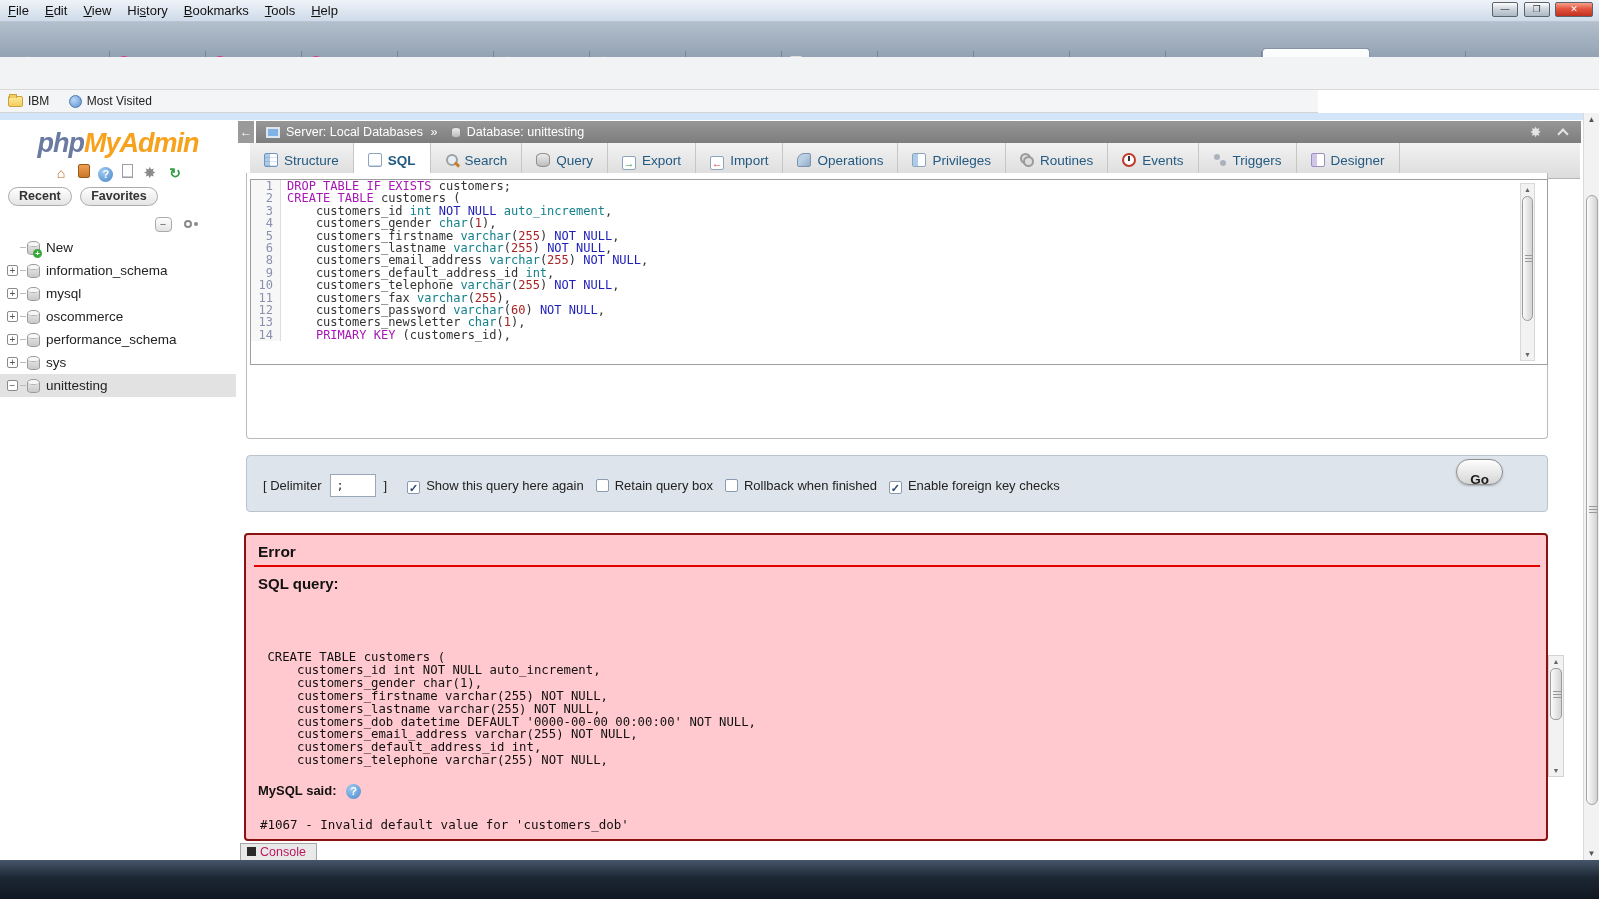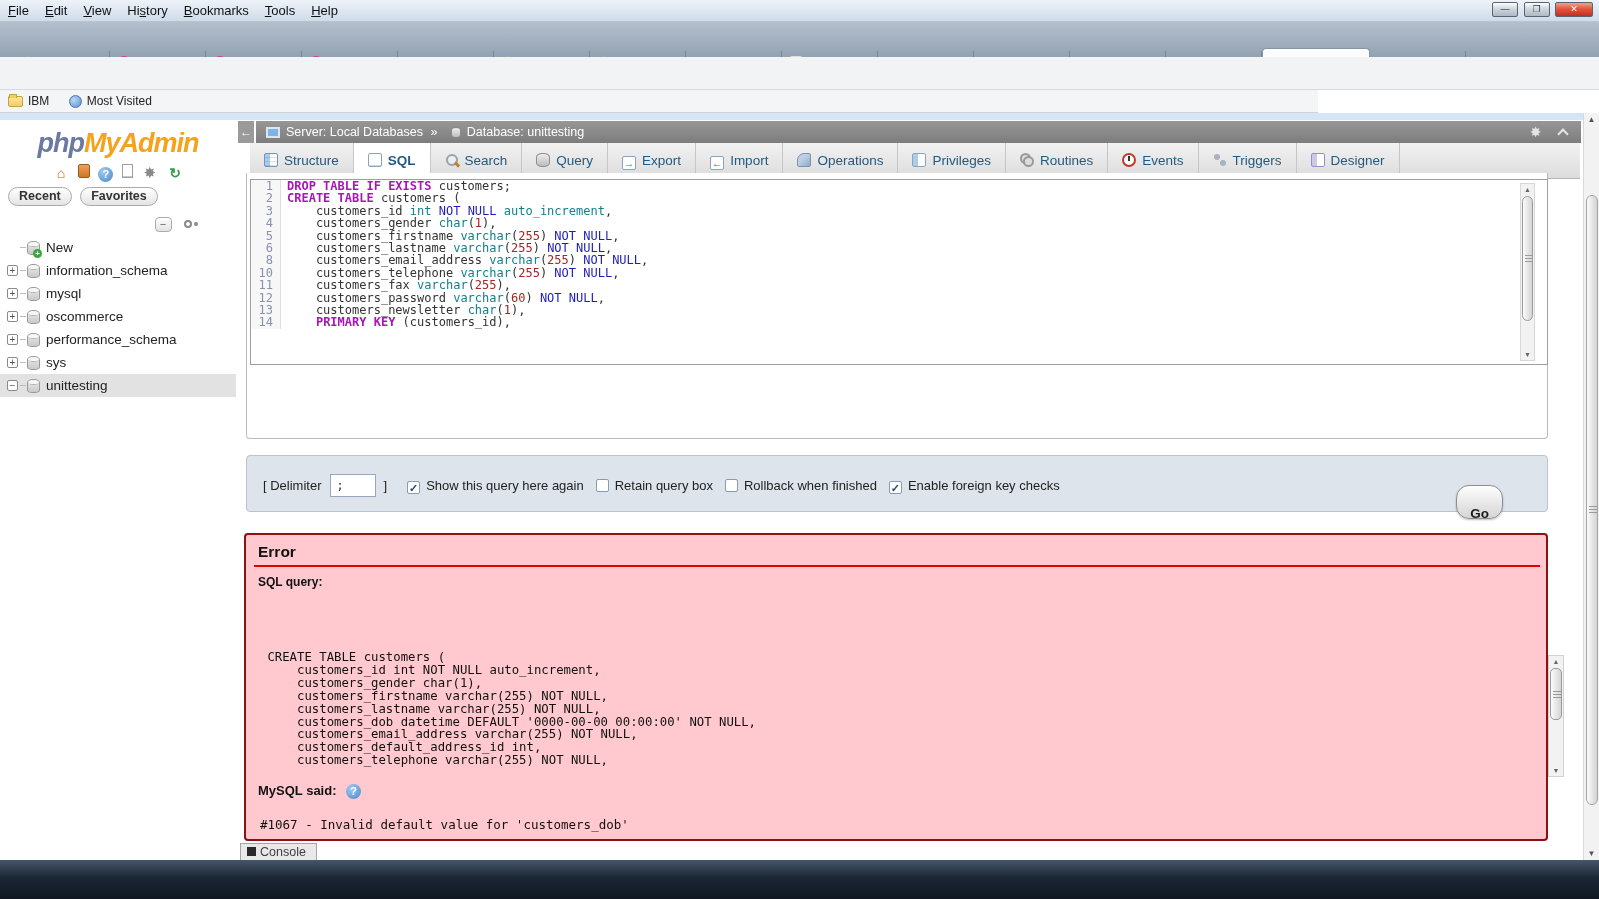--- a/index.html
+++ b/index.html
@@ -123,55 +123,55 @@
   .tic-events::before { content:""; position:absolute; left:4px; top:1px; width:2px; height:5px; background:#333; }
   .tic-triggers::before,.tic-triggers::after { content:""; position:absolute; width:6px; height:6px; background:#aab3bd; border-radius:50%; }
   .tic-triggers::before { left:1px; top:1px; } .tic-triggers::after { right:1px; bottom:1px; }
   .tic-designer { border:1px solid #9a8fc0; background:linear-gradient(90deg,#cfc6e8 45%,#fff 45%); }
 
   
   #sqlbox { left:246px; top:60px; width:1302px; height:266px; background:#fff; border:1px solid #bbb; border-top:none; border-radius:0 0 4px 4px; }
   #editor { left:250px; top:66px; width:1298px; height:186px; border:1px solid #9e9e9e; background:#fff; overflow:hidden; font-family:"DejaVu Sans Mono",monospace; font-size:12px; line-height:12.4px; }
   .cmline { white-space:pre; height:12.4px; }
   .ln { display:inline-block; width:30px; text-align:right; padding-right:7px; color:#8a90ad; background:#f7f7f7; border-right:1px solid #ddd; margin-right:6px; }
-  .t-kw { color:#a717b5;font-weight:bold; } .t-ty { color:#13818b; } .t-at { color:#1d1db8; }
+  .t-kw { color:#a717b5; } .t-ty { color:#13818b; } .t-at { color:#1d1db8; }
   .t-nm { color:#aa2222; } .t-st { color:#aa2222; } .t-pl { color:#333; }
   #cm-scroll { left:1520px; top:70px; width:15px; height:178px; background:#f2f2f2; border:1px solid #d8d8d8; font-size:7px; color:#666; text-align:center; }
   #cm-thumb { position:absolute; left:1px; top:12px; width:11px; height:125px; background:linear-gradient(90deg,#fbfbfb,#d4d4d4); border:1px solid #9a9a9a; border-radius:6px; }
   #cm-thumb::after { content:""; position:absolute; left:2px; top:58px; width:7px; height:1px; background:#999; box-shadow:0 3px 0 #999,0 6px 0 #999; }
   .sb-up { position:absolute; top:2px; left:0; width:100%; }
   .sb-dn { position:absolute; bottom:2px; left:0; width:100%; }
 
   
   .pill { display:inline-block; height:26px; line-height:24px; padding:0 17px; border:1px solid #8e8e8e; border-radius:13px; background:linear-gradient(#fefefe,#d5d5d5); box-shadow:0 1px 2px rgba(0,0,0,.25); font-size:13.5px; font-weight:bold; color:#1a1a1a; }
   #btnrow { left:278px; top:262px; display:flex; gap:28px; }
   #bindrow { left:268px; top:298px; font-size:13px; color:#333; }
   .chkbox { display:inline-block; width:13px; height:13px; border:1px solid #8a9ab0; background:#fff; border-radius:2px; vertical-align:-2px; margin-right:6px; color:#2d4a77; font-size:11px; line-height:12px; text-align:center; font-weight:bold; }
 
   
   #optbox { left:246px; top:342px; width:1302px; height:57px; background:#dde4eb; border:1px solid #b9c4cf; border-radius:4px; font-size:13px; color:#222; }
   #optrow { position:absolute; left:16px; top:18px; display:flex; align-items:center; gap:8px; }
   #delim-input { width:46px; height:23px; background:#fff; border:1px solid #98a8b8; font-family:"DejaVu Sans Mono",monospace; font-size:12px; padding:3px 0 0 6px; color:#333; }
   .optchk { margin-left:12px; white-space:nowrap; }
-  #go-btn { position:absolute; right:44px; top:29px; height:26px; line-height:24px; padding:16px 13px; }
+  #go-btn { position:absolute; right:44px; top:3px; height:26px; line-height:24px; padding:8px 13px; }
 
   
   #errbox { left:244px; top:420px; width:1304px; height:308px; background:#ffc9cf; border:2px solid #8c1111; border-radius:4px; color:#111; }
   #err-title { position:absolute; left:12px; top:8px; font-size:15.5px; font-weight:bold; }
   #err-hr { position:absolute; left:8px; top:30px; width:1286px; height:2px; background:#e00000; }
-  #err-sqllabel { position:absolute; left:12px; top:40px; font-size:12px; font-weight:bold; }
+  #err-sqllabel { position:absolute; left:12px; top:40px; font-size:15px; font-weight:bold; }
   #errcode { position:absolute; left:14px; top:116px; width:1280px; font-family:"DejaVu Sans Mono",monospace; font-size:12.3px; line-height:12.9px; white-space:pre; }
   #err-scroll { position:absolute; left:1302px; top:120px; width:16px; height:122px; background:#f2f2f2; border:1px solid #d2d2d2; font-size:7px; color:#666; text-align:center; }
   #err-thumb { position:absolute; left:1px; top:12px; width:12px; height:52px; background:linear-gradient(90deg,#fbfbfb,#d4d4d4); border:1px solid #9a9a9a; border-radius:5px; }
   #err-thumb::after { content:""; position:absolute; left:2px; top:22px; width:8px; height:1px; background:#999; box-shadow:0 3px 0 #999,0 6px 0 #999; }
   #err-mysqlsaid { position:absolute; left:12px; top:248px; font-size:13px; font-weight:bold; }
   #err-msg { position:absolute; left:14px; top:282px; font-family:"DejaVu Sans Mono",monospace; font-size:12.5px; }
 
   
-  #consolebar { left:240px; top:730px; height:17px; background:#e9e9e9; border:1px solid #a5a5a5; border-bottom:none; font-size:12.5px; color:#404040; padding:0 10px 0 6px; line-height:16px; }
+  #consolebar { left:240px; top:730px; height:17px; background:#e9e9e9; border:1px solid #a5a5a5; border-bottom:none; font-size:12.5px; color:#be185d; padding:0 10px 0 6px; line-height:16px; }
   .sq { display:inline-block; width:9px; height:9px; background:#2a2a2a; margin-right:4px; }
 
   
   #pagescroll { left:1583px; top:0; width:16px; height:747px; background:#f2f2f2; border-left:1px solid #d9d9d9; font-size:8px; color:#555; text-align:center; }
   #pg-thumb { position:absolute; left:2px; top:82px; width:12px; height:610px; background:linear-gradient(90deg,#fcfcfc,#d2d2d2); border:1px solid #a5a5a5; border-radius:6px; }
   #pg-thumb::after { content:""; position:absolute; left:2px; top:310px; width:8px; height:1px; background:#999; box-shadow:0 3px 0 #999,0 6px 0 #999; }
 
   
   #taskbar { left:0; top:860px; width:1599px; height:39px; background:linear-gradient(#46566a,#1c2734 45%,#101721); }
 </style>
@@ -308,20 +308,21 @@
     </div>
   </div>
   <div id="editor" class="abs">
       <div class="cmline"><span class="ln">1</span><span class="t-kw">DROP TABLE IF EXISTS</span><span class="t-pl"> customers;</span></div>
       <div class="cmline"><span class="ln">2</span><span class="t-kw">CREATE TABLE</span><span class="t-pl"> customers (</span></div>
       <div class="cmline"><span class="ln">3</span><span class="t-pl">    customers_id </span><span class="t-ty">int</span><span class="t-at"> NOT NULL</span><span class="t-ty"> auto_increment</span><span class="t-pl">,</span></div>
       <div class="cmline"><span class="ln">4</span><span class="t-pl">    customers_gender </span><span class="t-ty">char</span><span class="t-pl">(</span><span class="t-nm">1</span><span class="t-pl">),</span></div>
       <div class="cmline"><span class="ln">5</span><span class="t-pl">    customers_firstname </span><span class="t-ty">varchar</span><span class="t-pl">(</span><span class="t-nm">255</span><span class="t-pl">) </span><span class="t-at">NOT NULL</span><span class="t-pl">,</span></div>
       <div class="cmline"><span class="ln">6</span><span class="t-pl">    customers_lastname </span><span class="t-ty">varchar</span><span class="t-pl">(</span><span class="t-nm">255</span><span class="t-pl">) </span><span class="t-at">NOT NULL</span><span class="t-pl">,</span></div>
       <div class="cmline"><span class="ln">8</span><span class="t-pl">    customers_email_address </span><span class="t-ty">varchar</span><span class="t-pl">(</span><span class="t-nm">255</span><span class="t-pl">) </span><span class="t-at">NOT NULL</span><span class="t-pl">,</span></div>
+      <div class="cmline"><span class="ln">9</span><span class="t-pl">    customers_default_address_id </span><span class="t-ty">int</span><span class="t-pl">,</span></div>
       <div class="cmline"><span class="ln">10</span><span class="t-pl">    customers_telephone </span><span class="t-ty">varchar</span><span class="t-pl">(</span><span class="t-nm">255</span><span class="t-pl">) </span><span class="t-at">NOT NULL</span><span class="t-pl">,</span></div>
       <div class="cmline"><span class="ln">11</span><span class="t-pl">    customers_fax </span><span class="t-ty">varchar</span><span class="t-pl">(</span><span class="t-nm">255</span><span class="t-pl">),</span></div>
       <div class="cmline"><span class="ln">12</span><span class="t-pl">    customers_password </span><span class="t-ty">varchar</span><span class="t-pl">(</span><span class="t-nm">60</span><span class="t-pl">) </span><span class="t-at">NOT NULL</span><span class="t-pl">,</span></div>
       <div class="cmline"><span class="ln">13</span><span class="t-pl">    customers_newsletter </span><span class="t-ty">char</span><span class="t-pl">(</span><span class="t-nm">1</span><span class="t-pl">),</span></div>
       <div class="cmline"><span class="ln">14</span><span class="t-pl">    </span><span class="t-kw">PRIMARY KEY</span><span class="t-pl"> (customers_id),</span></div>
     </div>
   <div id="cm-scroll" class="abs">
     <span class="sb-up">▲</span>
     <div id="cm-thumb"></div>
     <span class="sb-dn">▼</span>

